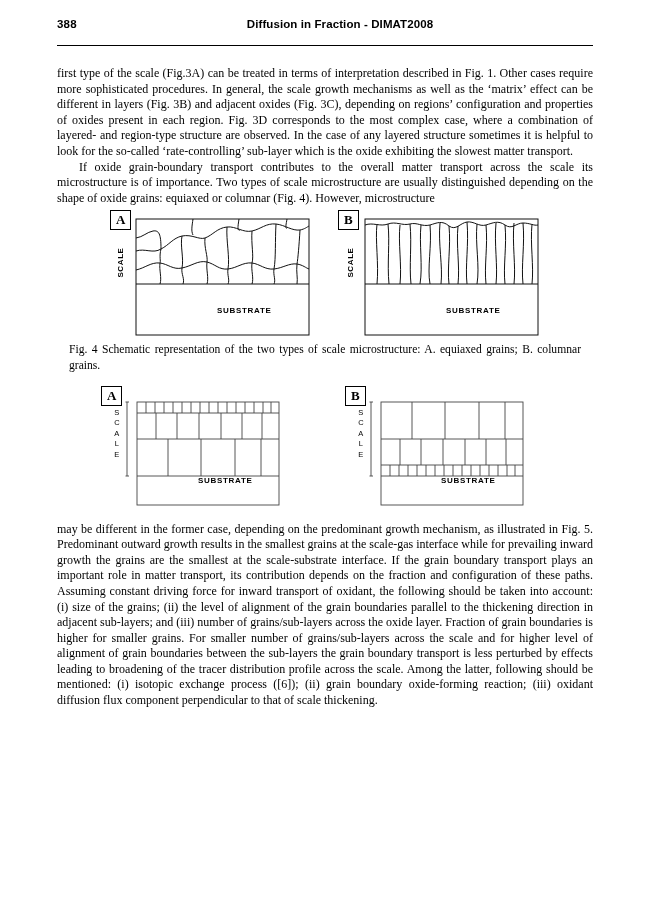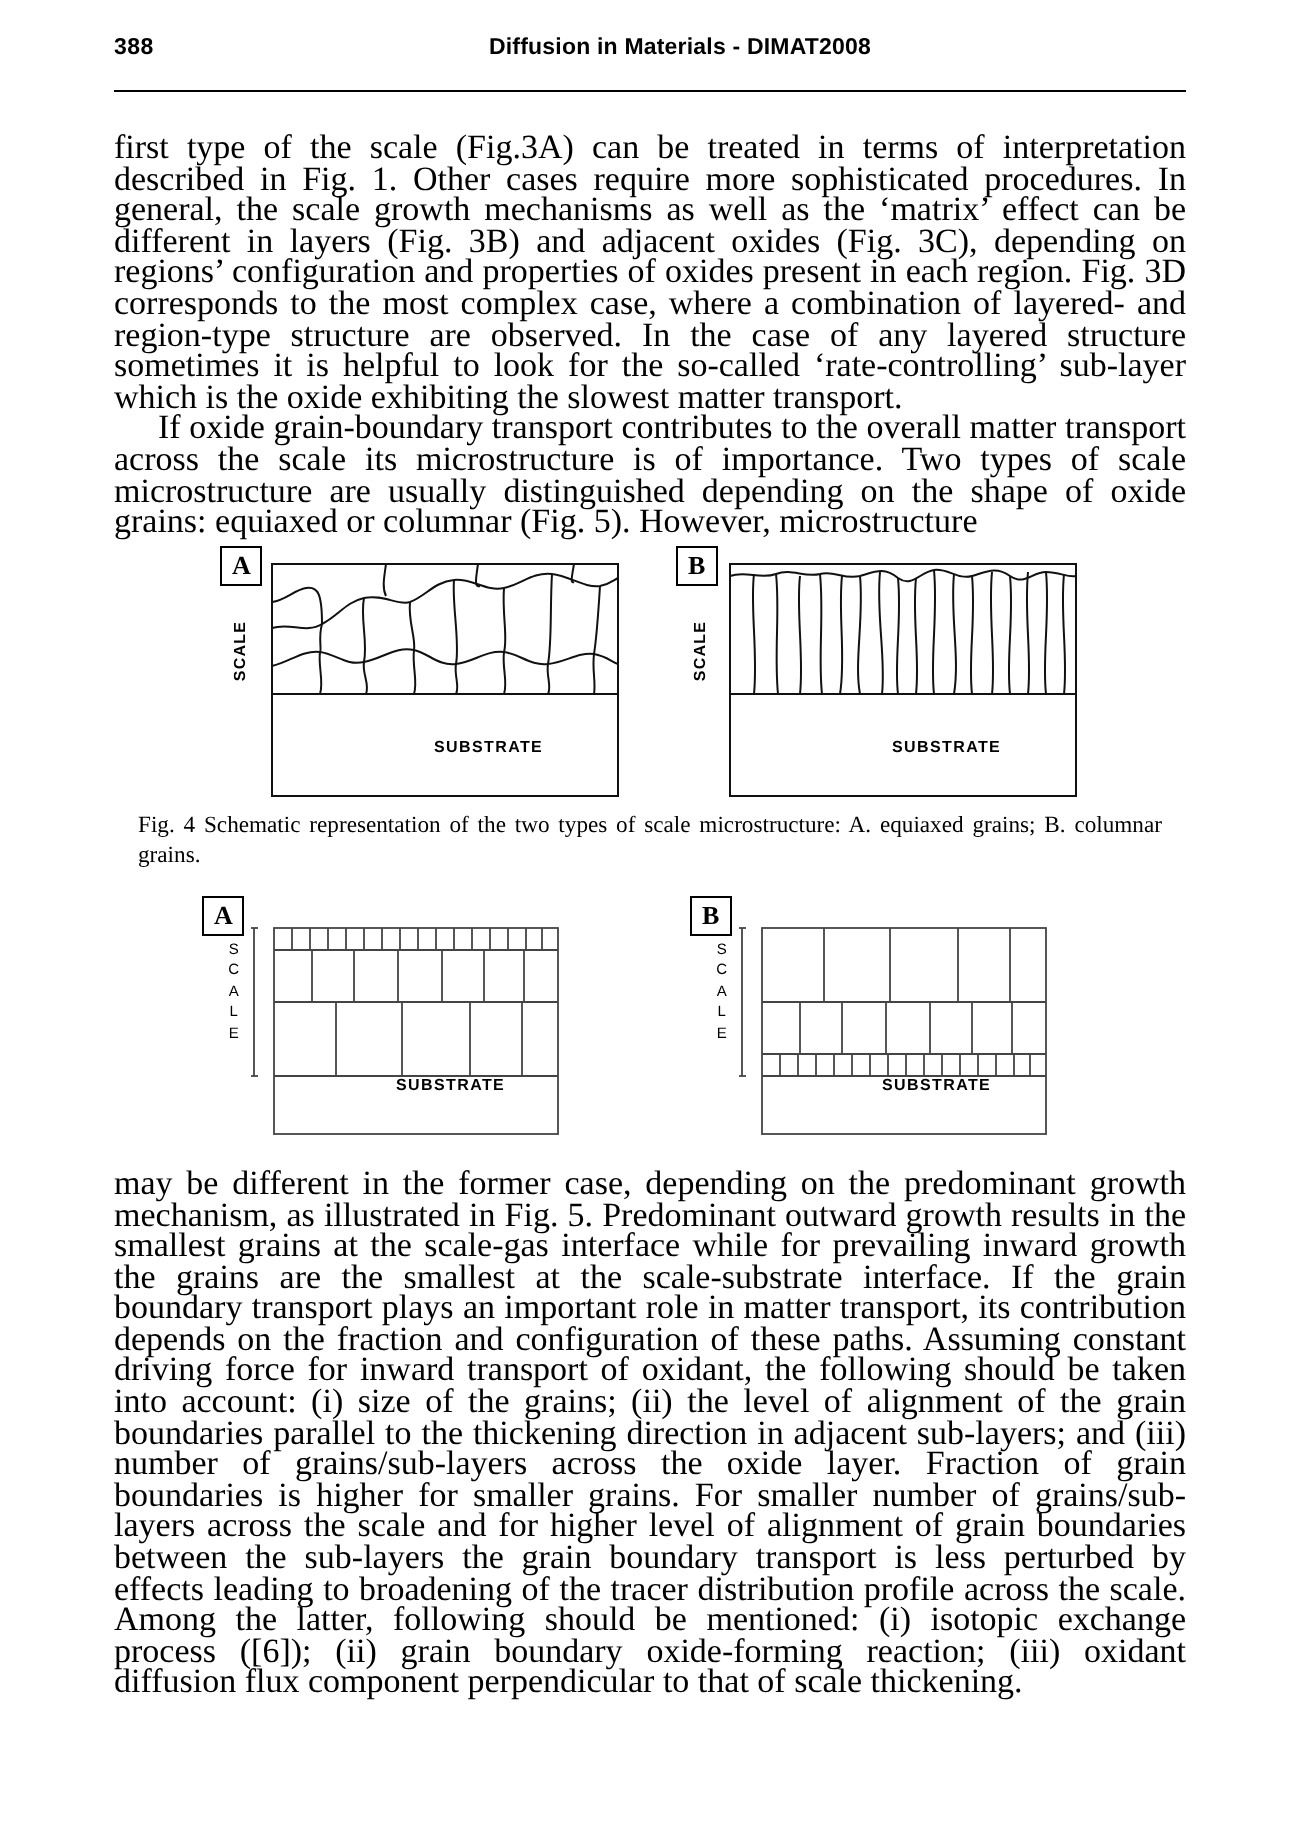--- a/index.html
+++ b/index.html
@@ -52,21 +52,21 @@
   }
   .header-rule {
     border: 0;
     border-top: 1.1px solid #000;
     margin: 7px 0 0 0;
   }
 
   
   p.body {
     text-align: justify;
-    font-size: 17px;
+    font-size: 12px;
     line-height: 15.6px;
     margin: 0;
     hyphens: none;
   }
   p.first-para { margin-top: 20px; }
   p.indent { text-indent: 22px; }
 
   .caption {
     text-align: justify;
     font-size: 11.6px;
@@ -122,27 +122,27 @@
   .fig-svg { display: block; }
 </style>
 </head>
 <body>
 
 <div class="page">
   <div class="content">
 
     <div class="header-row">
       <div class="header-folio">388</div>
-      <div class="header-title">Diffusion in Materials - DIMAT2008</div>
+      <div class="header-title">Diffusion in Fraction - DIMAT2008</div>
     </div>
     <hr class="header-rule">
 
     <p class="body first-para">first type of the scale (Fig.3A) can be treated in terms of  interpretation  described in Fig. 1. Other cases require more sophisticated procedures. In general, the scale growth mechanisms as well as the ‘matrix’ effect can be different in layers (Fig. 3B) and adjacent oxides (Fig. 3C), depending on regions’ configuration and properties of oxides present in each region. Fig. 3D corresponds to the most complex case, where a combination of layered- and region-type structure are observed. In the case of any layered structure sometimes it is helpful to look for the so-called ‘rate-controlling’ sub-layer which is the oxide exhibiting the slowest matter transport.</p>
 
-    <p class="body indent">If oxide grain-boundary transport contributes to the overall matter transport across the scale its microstructure is of importance. Two types of scale microstructure are usually distinguished depending on the  shape of  oxide  grains: equiaxed or  columnar  (Fig. 5). However,  microstructure</p>
+    <p class="body indent">If oxide grain-boundary transport contributes to the overall matter transport across the scale its microstructure is of importance. Two types of scale microstructure are usually distinguished depending on the  shape of  oxide  grains: equiaxed or  columnar  (Fig. 4). However,  microstructure</p>
 
     <div class="figure" style="height:126px; margin-top:4px;">
 
       <div class="panel-tag" style="left:53px; top:0px;">A</div>
       <div class="vlabel-rot" style="left:41px; top:48px; width:44px; text-align:center;">SCALE</div>
       <div class="substrate-label" style="left:160px; top:96px;">SUBSTRATE</div>
       <svg class="fig-svg" style="position:absolute; left:78px; top:8px;" width="175" height="118" viewBox="0 0 175 118">
         <g fill="none" stroke="#111" stroke-width="1">
 
           <rect x="1" y="1" width="173" height="116"></rect>

